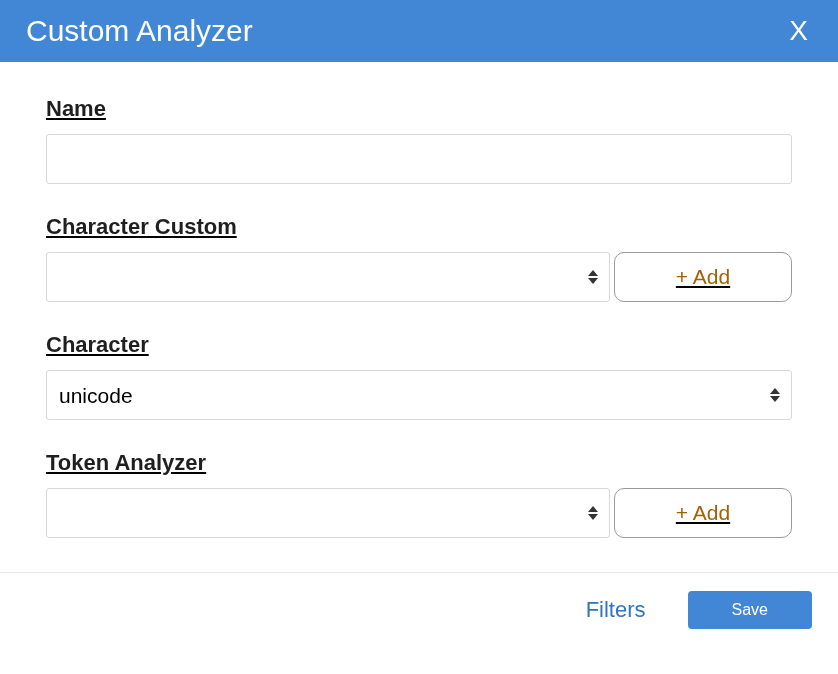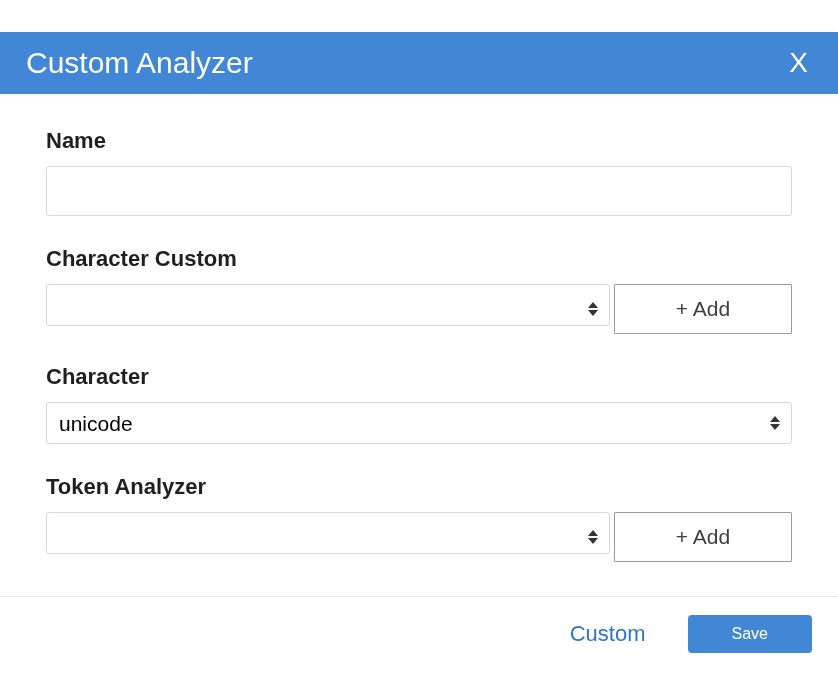--- a/index.html
+++ b/index.html
@@ -10,41 +10,40 @@
     width: 838px;
     background: #fff;
   }
   .modal-header {
     background: #4287d6;
     color: #fff;
     display: flex;
     align-items: center;
     justify-content: space-between;
     padding: 14px 26px;
-    margin-top: 32px;
   }
   .modal-title {
     font-size: 30px;
     font-weight: 500;
     margin: 0;
   }
   .close-btn {
     font-size: 28px;
     line-height: 1;
     cursor: pointer;
     background: none;
     border: none;
     color: #fff;
     padding: 0 4px;
     font-weight: 400;
   }
   .modal-body {
     padding: 34px 46px 24px 46px;
   }
-  .field-group { margin-bottom: 30px; }
+  .field-group { margin-bottom: 30px; text-decoration: underline; }
   .field-group:last-child { margin-bottom: 10px; }
 
   .field-label {
     font-size: 22px;
     font-weight: 600;
     color: #1f1f1f;
     display: block;
     margin-bottom: 12px;
   }
 
@@ -61,21 +60,21 @@
   .select-row {
     display: flex;
     gap: 0;
   }
   .select-wrap {
     position: relative;
     flex: 1;
   }
   .select-el {
     width: 100%;
-    height: 42px;
+    height: 50px;
     border: 1px solid #d8d8d8;
     border-radius: 3px;
     font-size: 21px;
     padding: 0 36px 0 12px;
     background: #fff;
     -webkit-appearance: none;
     appearance: none;
   }
   .select-caret {
     position: absolute;
@@ -93,24 +92,24 @@
     border-right: 5px solid transparent;
   }
   .select-caret .up { border-bottom: 6px solid #333; }
   .select-caret .down { border-top: 6px solid #333; }
 
   .add-btn {
     width: 178px;
     height: 50px;
     margin-left: 0;
     border: 1px solid #9b9b9b;
-    border-radius: 1px;
+    border-radius: 10px;
     background: #fff;
     font-size: 21px;
-    color: #404040;
+    color: #a16207;
     cursor: pointer;
   }
 
   .select-row .select-wrap { margin-right: 4px; }
 
   .modal-footer {
     border-top: 1px solid #e6e6e6;
     padding: 18px 26px;
     display: flex;
     justify-content: flex-end;
@@ -192,16 +191,16 @@
               <span class="down"></span>
             </span>
         </div>
         <button class="add-btn">+ Add</button>
       </div>
     </div>
 
   </div>
 
   <div class="modal-footer">
-    <button class="cancel-btn">Custom</button>
+    <button class="cancel-btn">Filters</button>
     <button class="save-btn">Save</button>
   </div>
 </div>
 
 </body></html>

